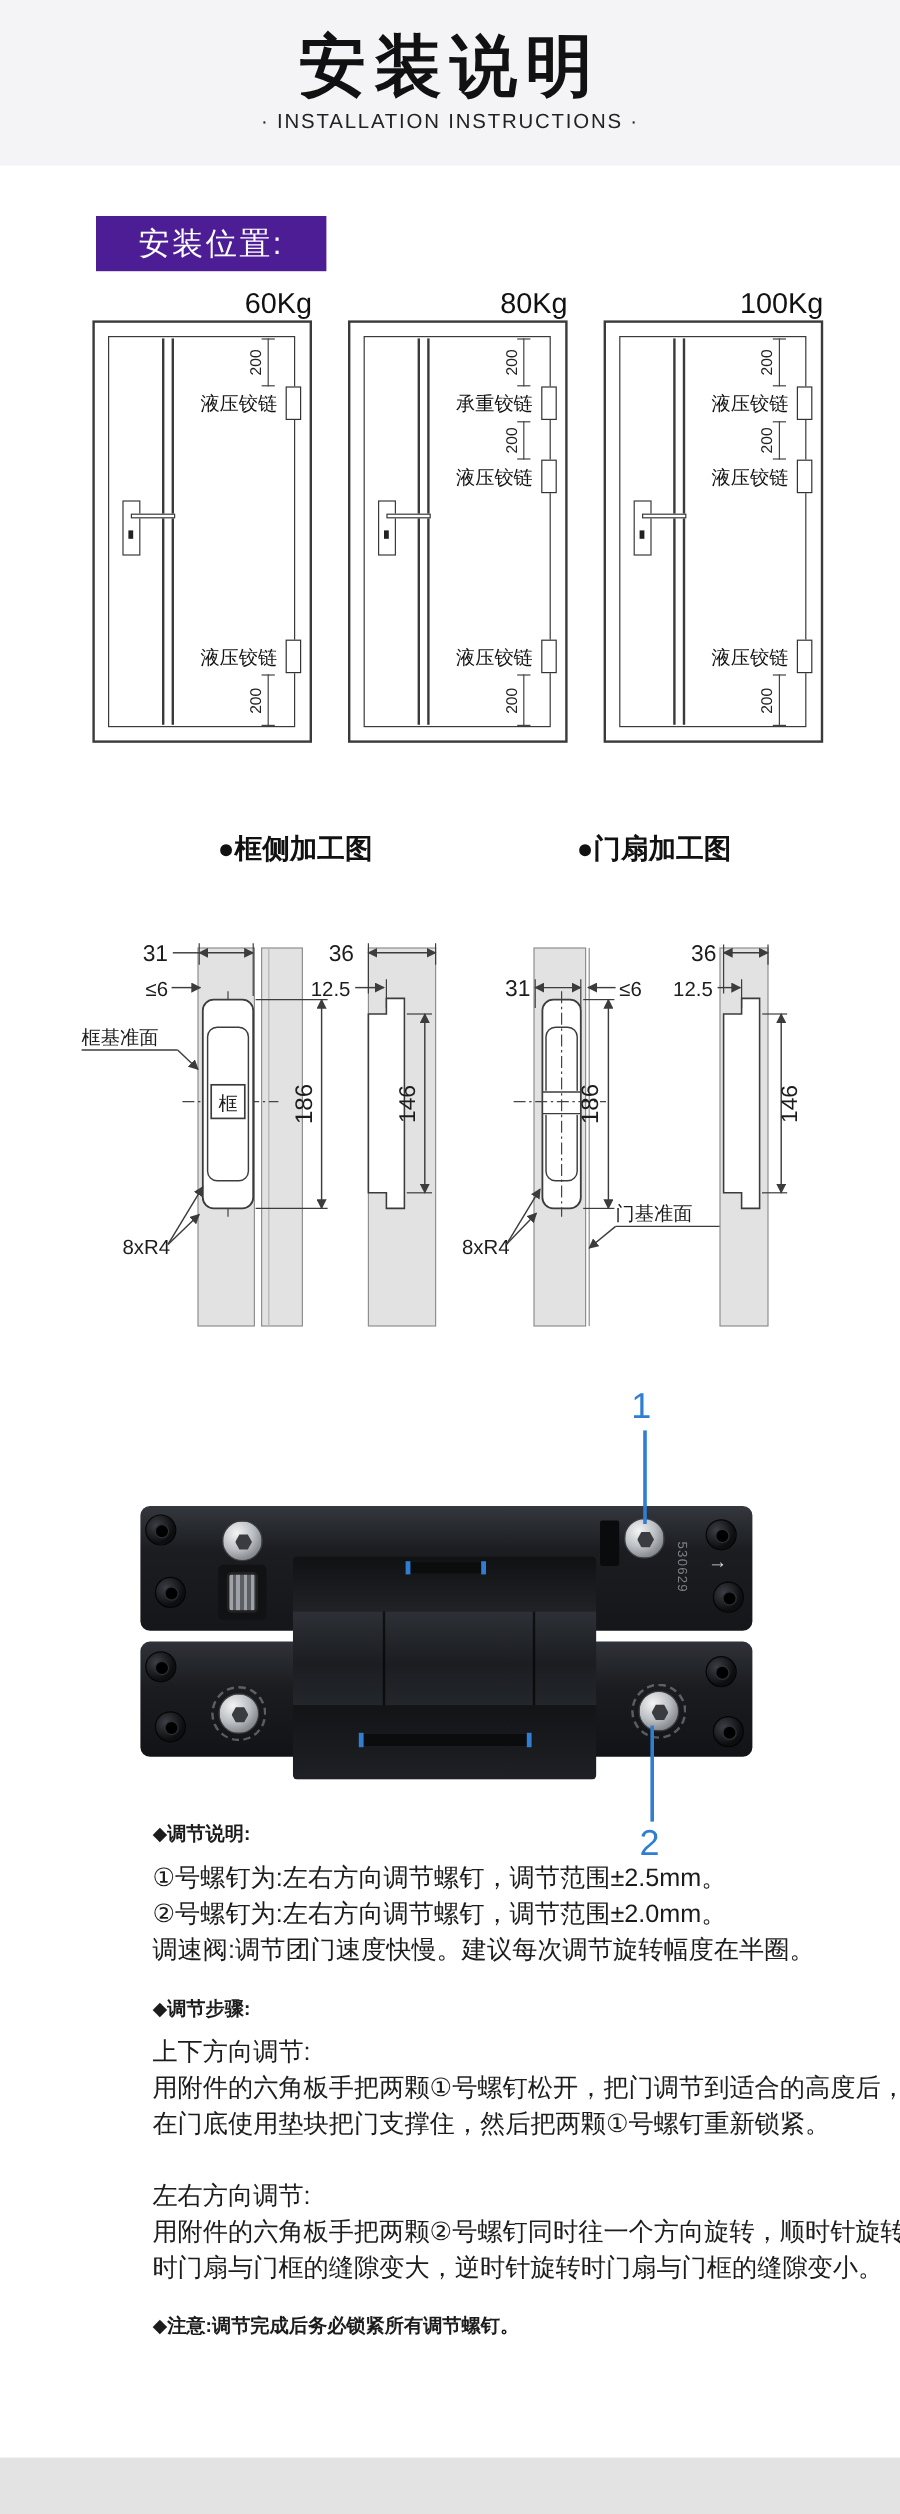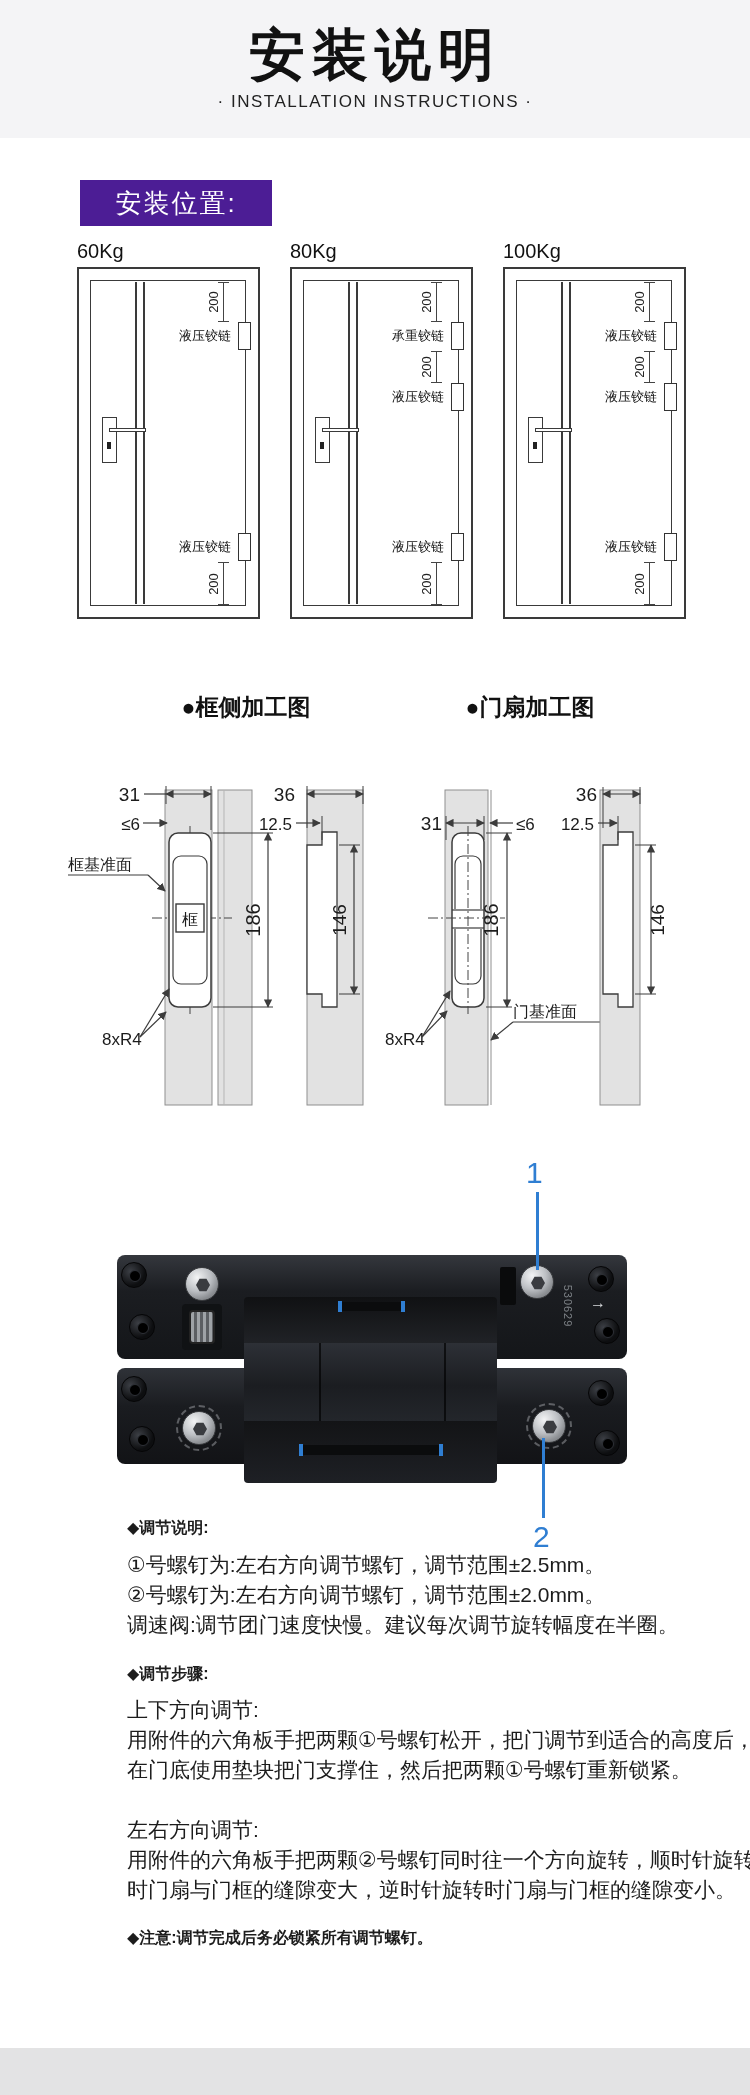--- a/index.html
+++ b/index.html
@@ -9,41 +9,41 @@
   
   .hdr-band{position:absolute;left:0;top:0;width:750px;height:138px;background:#f4f4f6}
   .title{position:absolute;left:0;top:18px;width:750px;text-align:center;font-size:56px;font-weight:700;letter-spacing:7px;color:#111}
   .subtitle{position:absolute;left:0;top:92px;width:750px;text-align:center;font-size:17px;letter-spacing:1.5px;color:#222;font-weight:500}
   
   .banner{position:absolute;left:80px;top:180px;width:192px;height:46px;background:#4c1d95;color:#fff;
           font-size:26px;font-weight:400;letter-spacing:2px;display:flex;align-items:center;justify-content:center}
   
   .doors{position:absolute;left:77px;top:267px;width:612px;height:352px}
   .door{position:absolute;width:183px;height:352px}
-  .door-weight{position:absolute;top:-27px;left:0;right:0;text-align:left;font-size:20px;font-weight:500;color:#111}
+  .door-weight{position:absolute;top:-27px;left:0;right:0;text-align:right;font-size:24px;font-weight:500;color:#111}
   .d-outer{position:absolute;inset:0;border:2px solid #3a3a3a}
   .d-inner{position:absolute;left:13px;top:13px;width:156px;height:326px;border:1.5px solid #3a3a3a}
   .d-vline{position:absolute;top:15px;height:322px;width:1.5px;background:#3a3a3a}
   .d-v1{left:58px}.d-v2{left:66px}
   .d-hplate{position:absolute;left:25px;top:150px;width:15px;height:46px;border:1.5px solid #3a3a3a;background:#fff}
   .d-hbar{position:absolute;left:32px;top:161px;width:37px;height:4px;border:1px solid #3a3a3a;background:#fff}
   .d-khole{position:absolute;left:30px;top:175px;width:4px;height:7px;background:#222}
   .d-hinge{position:absolute;left:161px;width:13px;height:28px;border:1.5px solid #333;background:#fff}
   .h-top{top:55px}.h-mid{top:116px}.h-bot{top:266px}
   .d-dim{position:absolute;left:146px;width:1.2px;background:#444}
   .dim-top{top:15px;height:40px}.dim-mid{top:84px;height:32px}.dim-bot{top:295px;height:43px}
   .d-dim::before,.d-dim::after{content:"";position:absolute;left:-5px;width:11px;height:1.2px;background:#444}
   .d-dim::before{top:0}.d-dim::after{bottom:0}
   .d-dimv{position:absolute;left:-27px;top:50%;width:34px;text-align:center;transform:translateY(-50%) rotate(-90deg);
           font-size:13px;color:#222}
-  .d-hlabel{position:absolute;right:29px;width:100px;text-align:right;font-size:13px;font-weight:500;color:#111}
+  .d-hlabel{position:absolute;right:29px;width:100px;text-align:right;font-size:16px;font-weight:500;color:#111}
   .hl-top{top:60px}.hl-mid{top:121px}.hl-bot{top:271px}
   
   .mach-title{position:absolute;top:692px;width:230px;text-align:center;font-size:23px;font-weight:700;color:#111}
-  .mt-frame{left:131px}.mt-door{left:415px}
+  .mt-frame{left:131px}.mt-door{left:430px}
   .mach-svg{position:absolute;top:680px;width:330px;height:460px}
   .ms-left{left:40px}.ms-right{left:370px}
   
   .pl{position:absolute;left:117px;width:510px;border-radius:8px;z-index:2}
   .pl-top{top:1255px;height:104px;background:linear-gradient(180deg,#34373d,#1b1d21 35%,#141619)}
   .pl-bot{top:1368px;height:96px;background:linear-gradient(180deg,#2f3238,#1a1c20 40%,#121316)}
   .scr-dark{position:absolute;width:26px;height:26px;border-radius:50%;z-index:4;
             background:radial-gradient(circle at 35% 35%,#3c3f45,#0d0e10 65%);border:1px solid #050506}
   .scr-dark::after{content:"";position:absolute;left:7px;top:7px;width:10px;height:10px;border-radius:50%;background:#000;border:1px solid #2d3036}
   .scr-silver{position:absolute;width:34px;height:34px;border-radius:50%;z-index:4;

